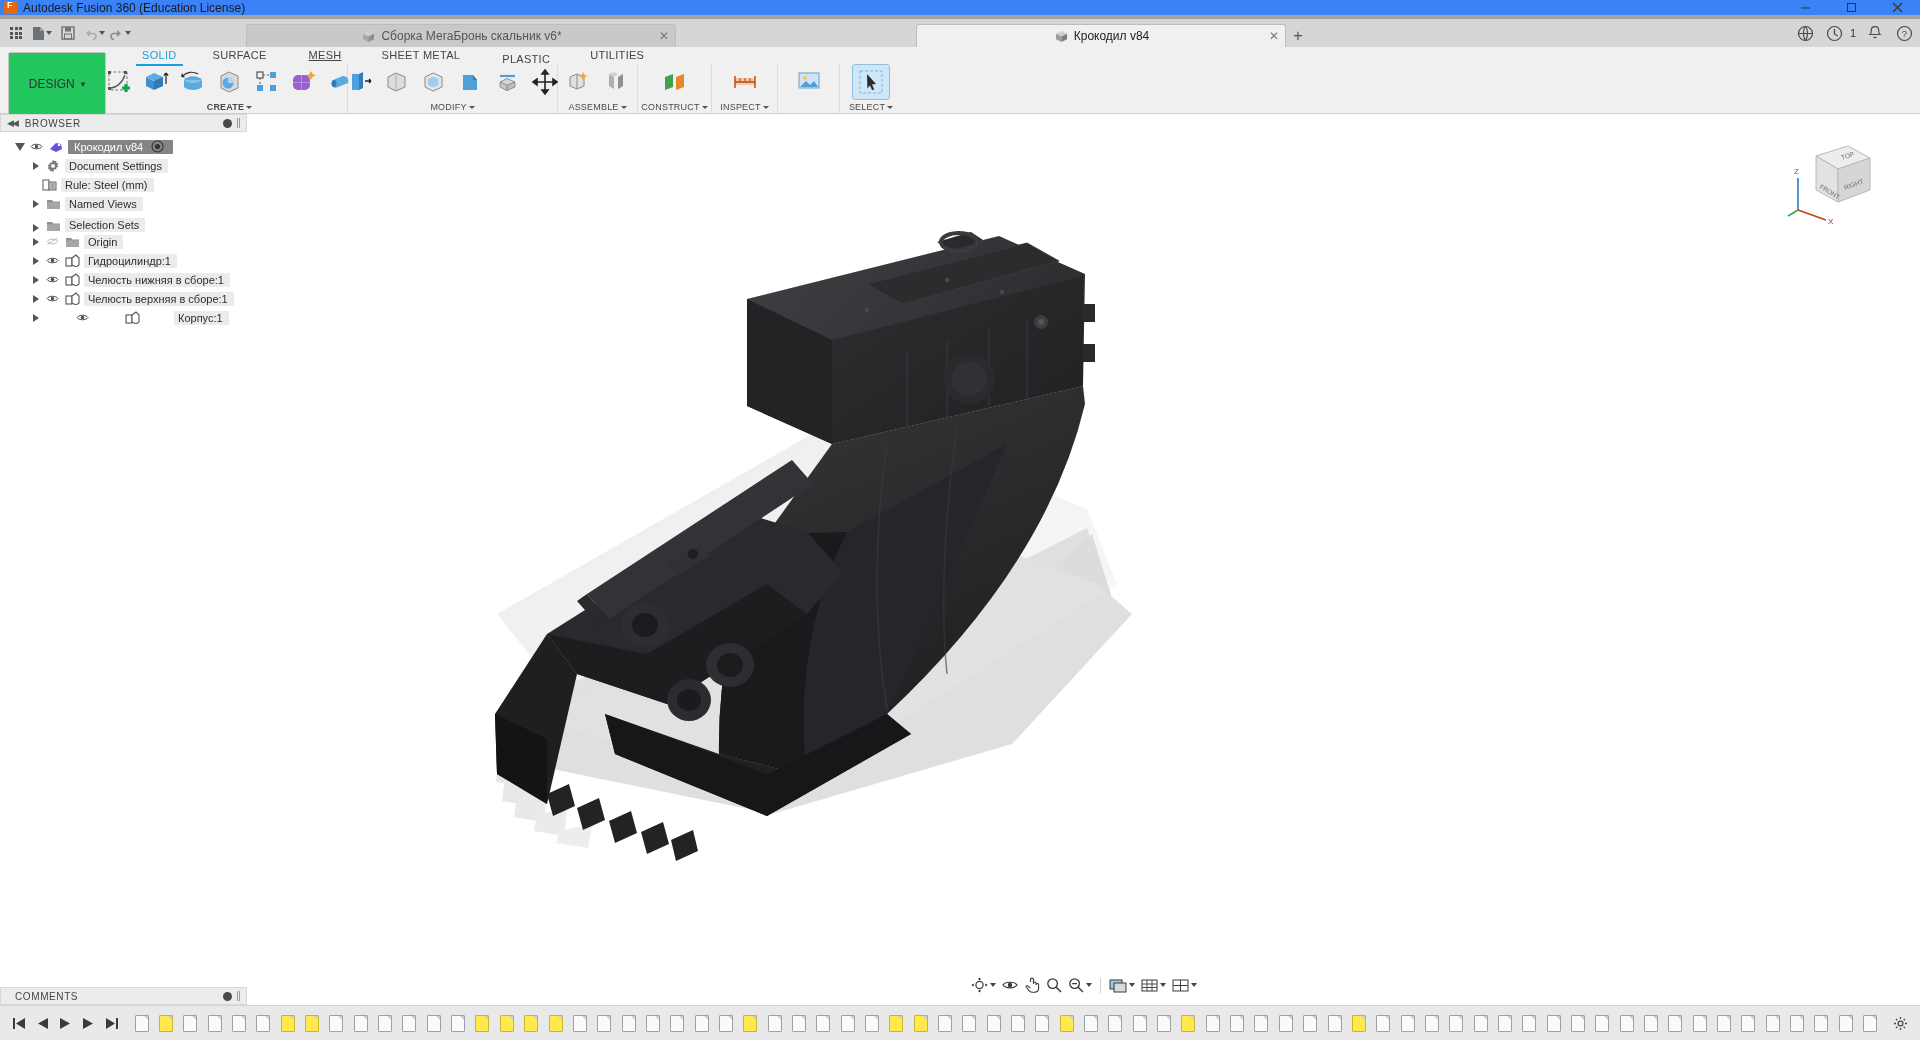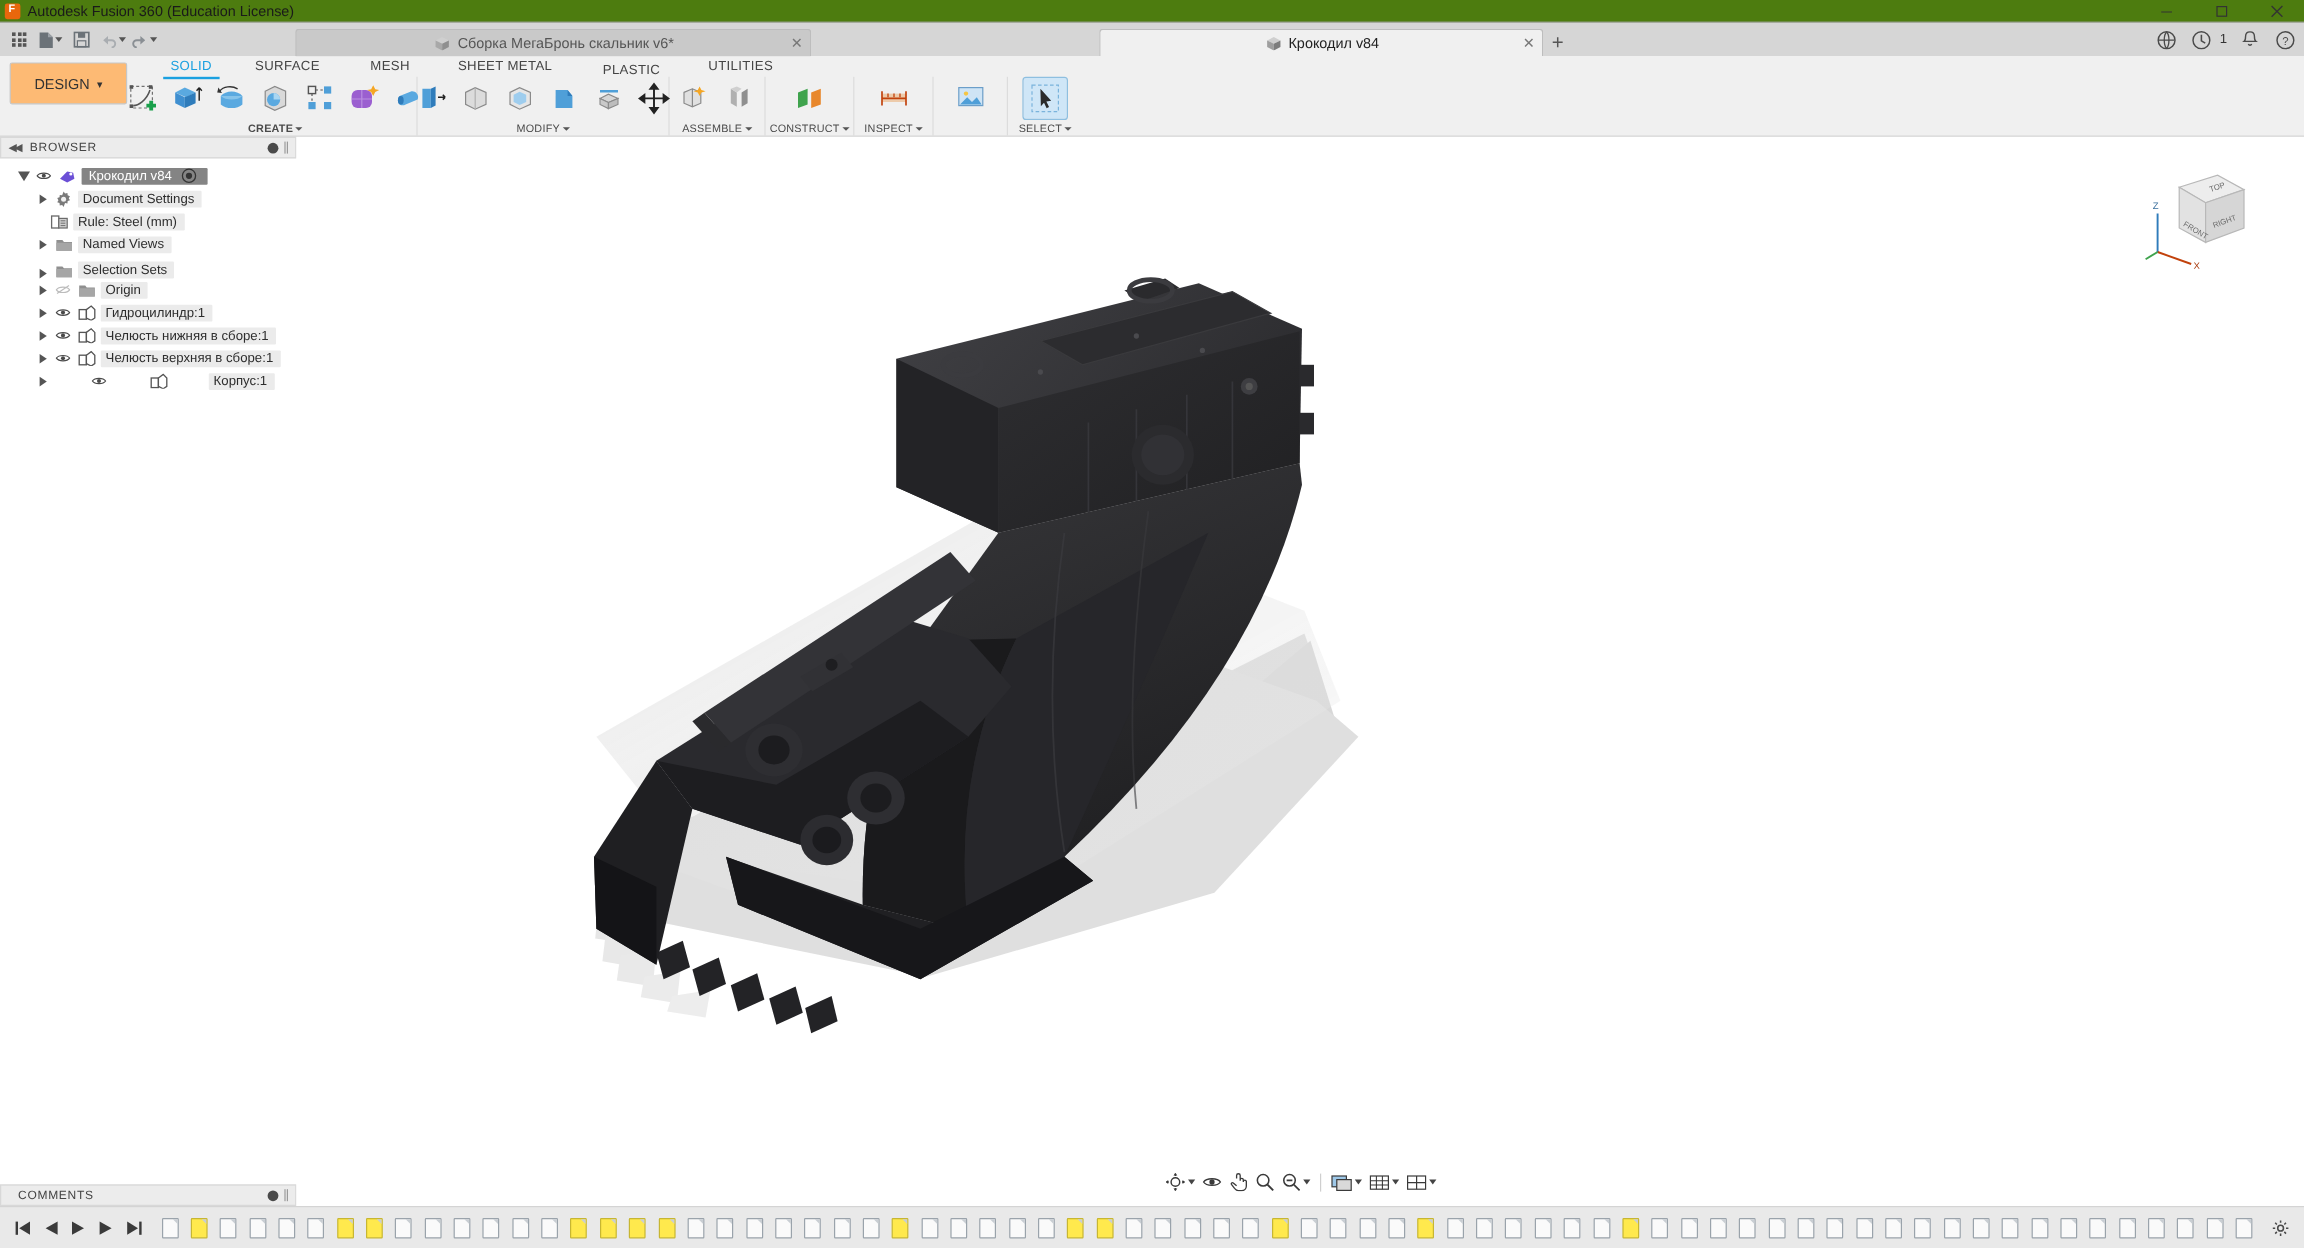--- a/index.html
+++ b/index.html
@@ -1,20 +1,20 @@
 <!DOCTYPE html>
 <html><head>
 <meta charset="utf-8">
 <style>
   * { box-sizing: border-box; margin:0; padding:0; }
   html,body { width:1920px; height:1040px; overflow:hidden; }
   body { font-family:"Liberation Sans", sans-serif; font-size:12px; color:#2b2b2b; background:#fff; }
 
   
-  .titlebar { height:19px; background:#4d7c0f; display:flex; align-items:center; border-bottom:1px solid #a3a3a3; }
+  .titlebar { height:19px; background:#3b82f6; display:flex; align-items:center; border-bottom:4px solid #a3a3a3; }
   .tb-logo { width:13px; height:13px; margin:0 6px 0 4px; background:#e8670c; border-radius:2px; position:relative; }
   .tb-logo:after { content:"F"; position:absolute; left:3px; top:-1px; font-size:9px; color:#fff; font-weight:bold; }
   .tb-title { font-size:12px; color:#1a1a1a; }
   .tb-spacer { flex:1; }
   .win-btn { width:46px; height:19px; display:flex; align-items:center; justify-content:center; font-size:12px; color:#333; }
 
   
   .apptabs { height:28px; background:#d6d6d6; display:flex; align-items:flex-end; position:relative; }
   .qat { display:flex; align-items:center; height:28px; padding:0 4px; gap:2px; }
   .qat-btn { width:24px; height:22px; display:flex; align-items:center; justify-content:center; border-radius:2px; }
@@ -28,21 +28,21 @@
   .doctab .x { position:absolute; right:6px; font-size:12px; color:#777; }
   .tabs-left { margin-left:110px; display:flex; align-items:flex-end; gap:1px;}
   .tabs-right { margin-left:240px; display:flex; align-items:flex-end; }
   .right-tools { position:absolute; right:6px; top:0; height:28px; display:flex; align-items:center; gap:9px; }
   .rt-ico { width:20px; height:20px; display:flex; align-items:center; justify-content:center; color:#4a4a4a; font-size:14px; }
   .plus { font-size:17px; color:#555; }
   .badge-num { font-size:11px; color:#333; margin-left:-4px; }
 
   
   .ribbon { background:#f0f0f0; border-bottom:1px solid #cfcfcf; height:67px; position:relative; display:flex; }
-  .designbox { width:98px; margin:5px 6px 0 8px; height:35px; border:1px solid #c6c6c6; background:#fdba74; border-radius:2px;
+  .designbox { width:98px; margin:5px 6px 0 8px; height:63px; border:1px solid #c6c6c6; background:#22c55e; border-radius:2px;
                display:flex; align-items:center; justify-content:center; gap:6px; font-size:12px; color:#333; }
   .ribbon-right { flex:1; position:relative; }
   .rtabs { display:flex; gap:0; height:17px; align-items:center; padding-left:16px; }
   .rtab { font-size:11px; color:#444; letter-spacing:.3px; padding:0 14px; height:17px; line-height:17px; position:relative; }
   .rtab.active { color:#1aa0e0; }
   .rtab.active:after { content:""; position:absolute; left:8px; right:8px; bottom:-2px; height:2px; background:#1aa0e0; }
   .panels { display:flex; align-items:flex-start; height:50px; }
   .panel { display:flex; flex-direction:column; align-items:center; border-right:1px solid #dcdcdc; padding:0 4px; height:49px; justify-content:space-between;}
   .panel:last-child { border-right:none; }
   .prow { display:flex; align-items:center; gap:1px; height:36px; }
@@ -229,21 +229,21 @@
 <div class="ribbon">
   <div class="designbox">
     <span>DESIGN</span>
     <span style="font-size:9px;">▾</span>
   </div>
 
   <div class="ribbon-right">
     <div class="rtabs">
       <div class="rtab active"><span>SOLID</span></div>
       <div class="rtab" style="padding:0 22px;"><span>SURFACE</span></div>
-      <div class="rtab" style="padding:0 20px;"><span>MESH</span></div>
+      <div class="rtab" style="padding:0 20px;text-decoration:underline;"><span>MESH</span></div>
       <div class="rtab" style="padding:0 20px;"><span>SHEET METAL</span></div>
       <div class="rtab" style="padding:4px 22px;"><span>PLASTIC</span></div>
       <div class="rtab" style="padding:0 18px;"><span>UTILITIES</span></div>
     </div>
 
     <div class="panels">
 
       <div class="panel" style="width:236px;font-weight:bold;">
         <div class="prow">
           <div class="tool">

